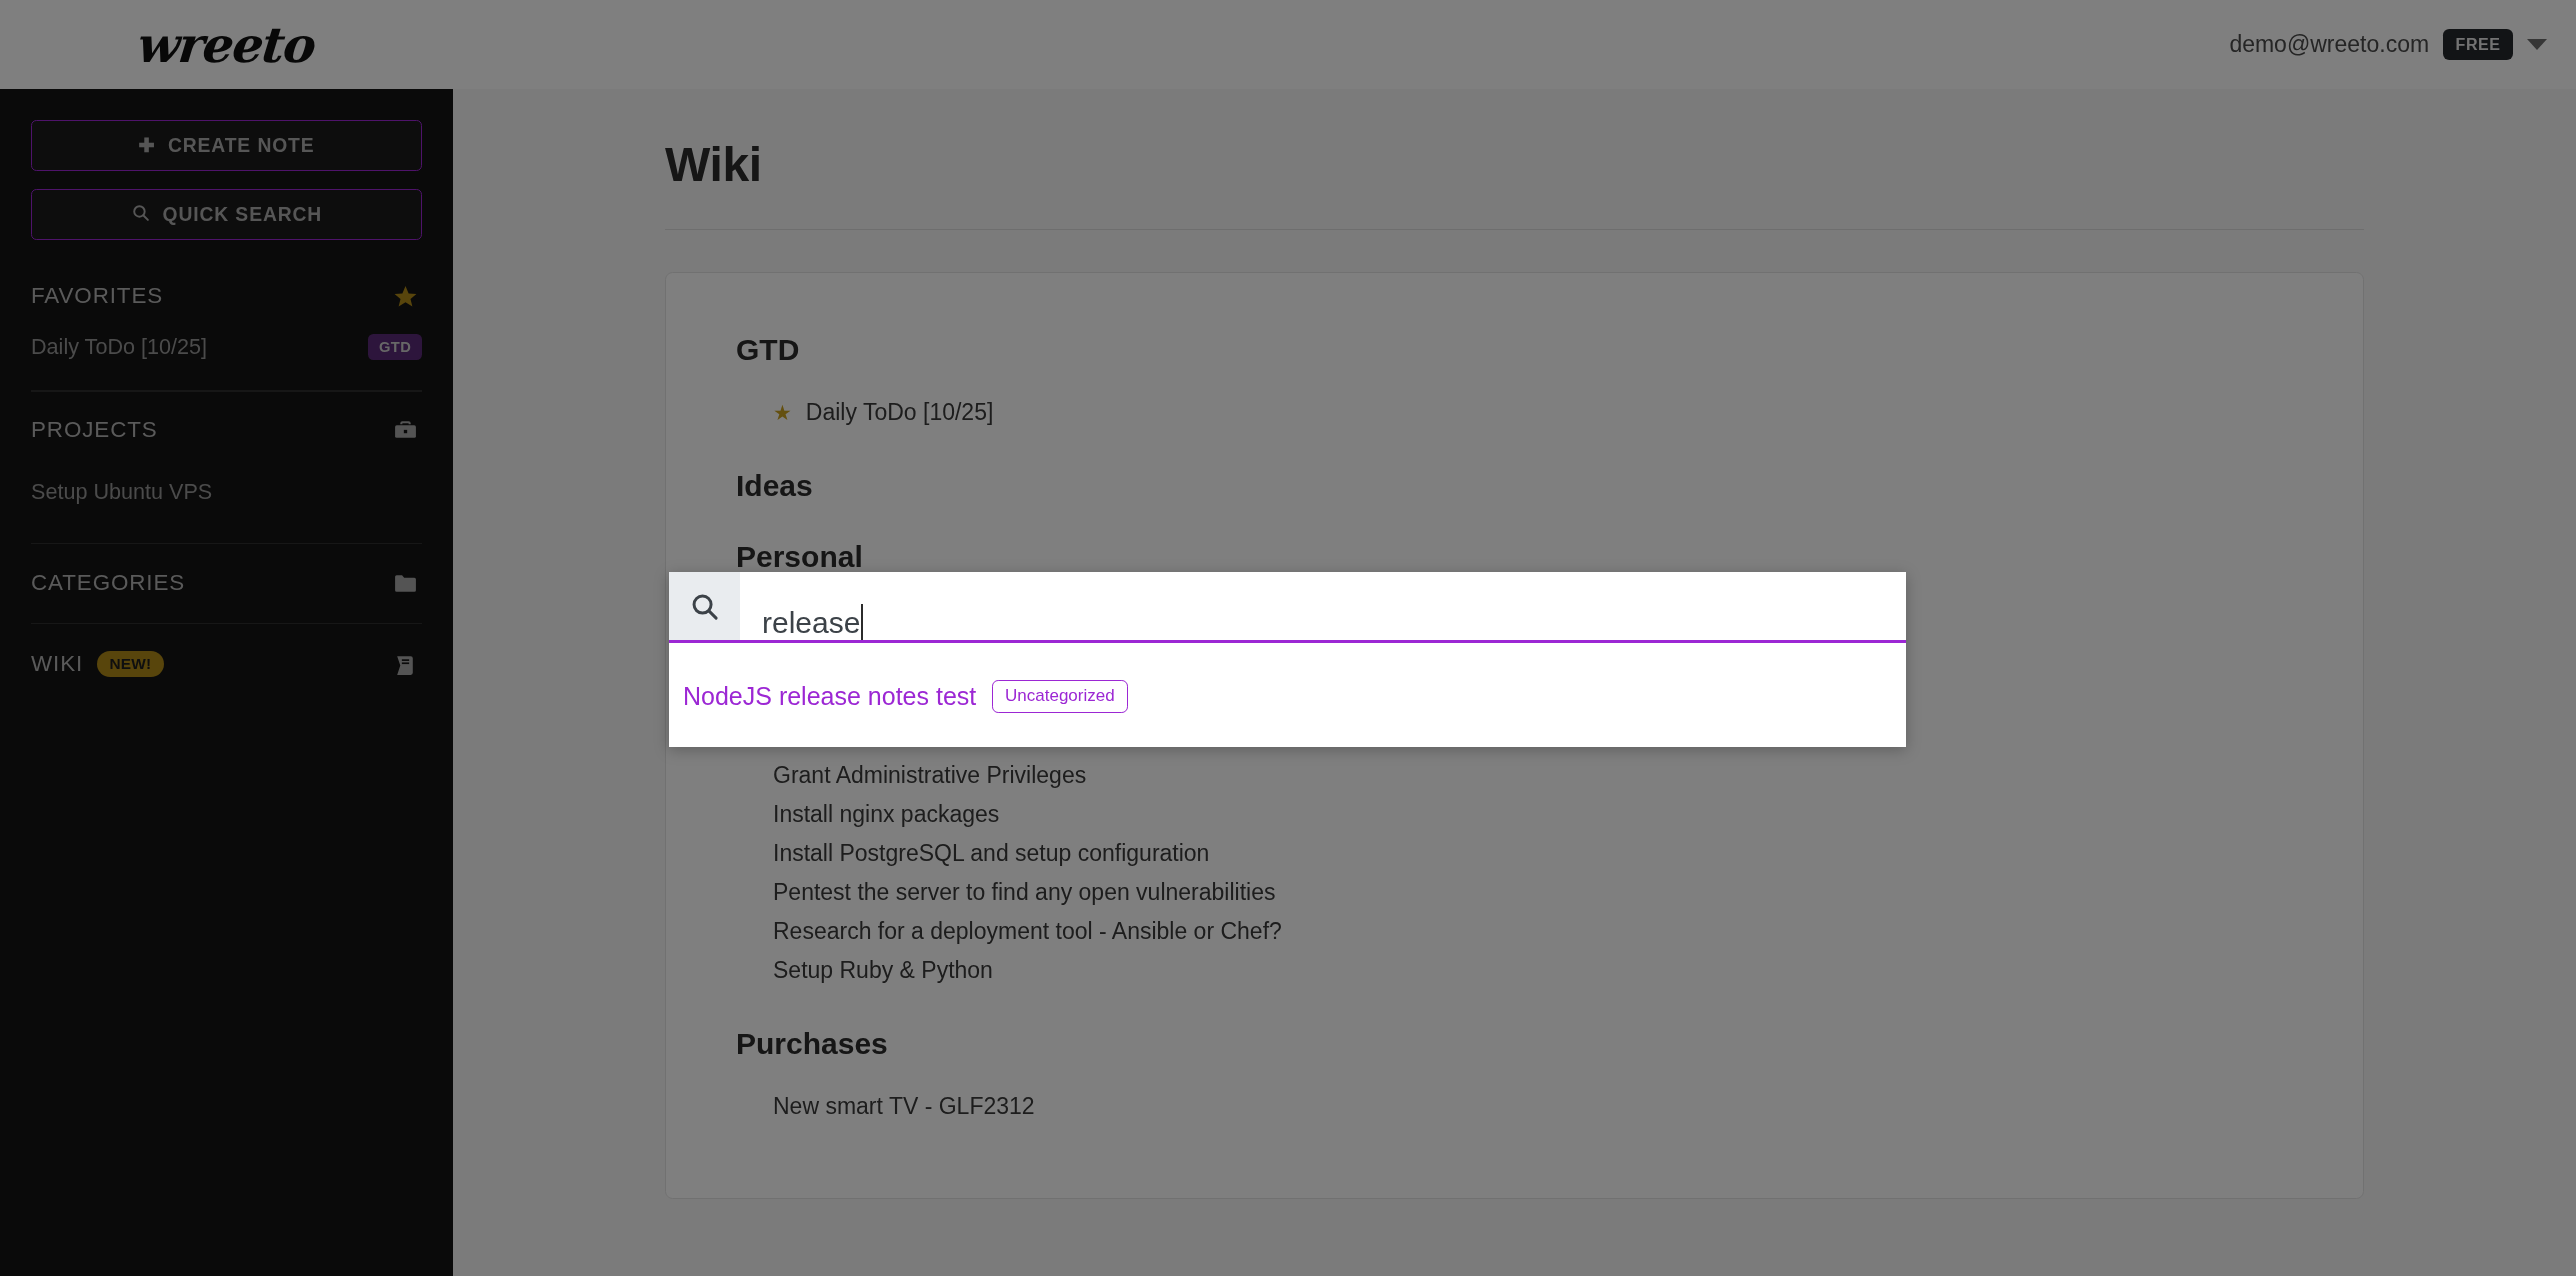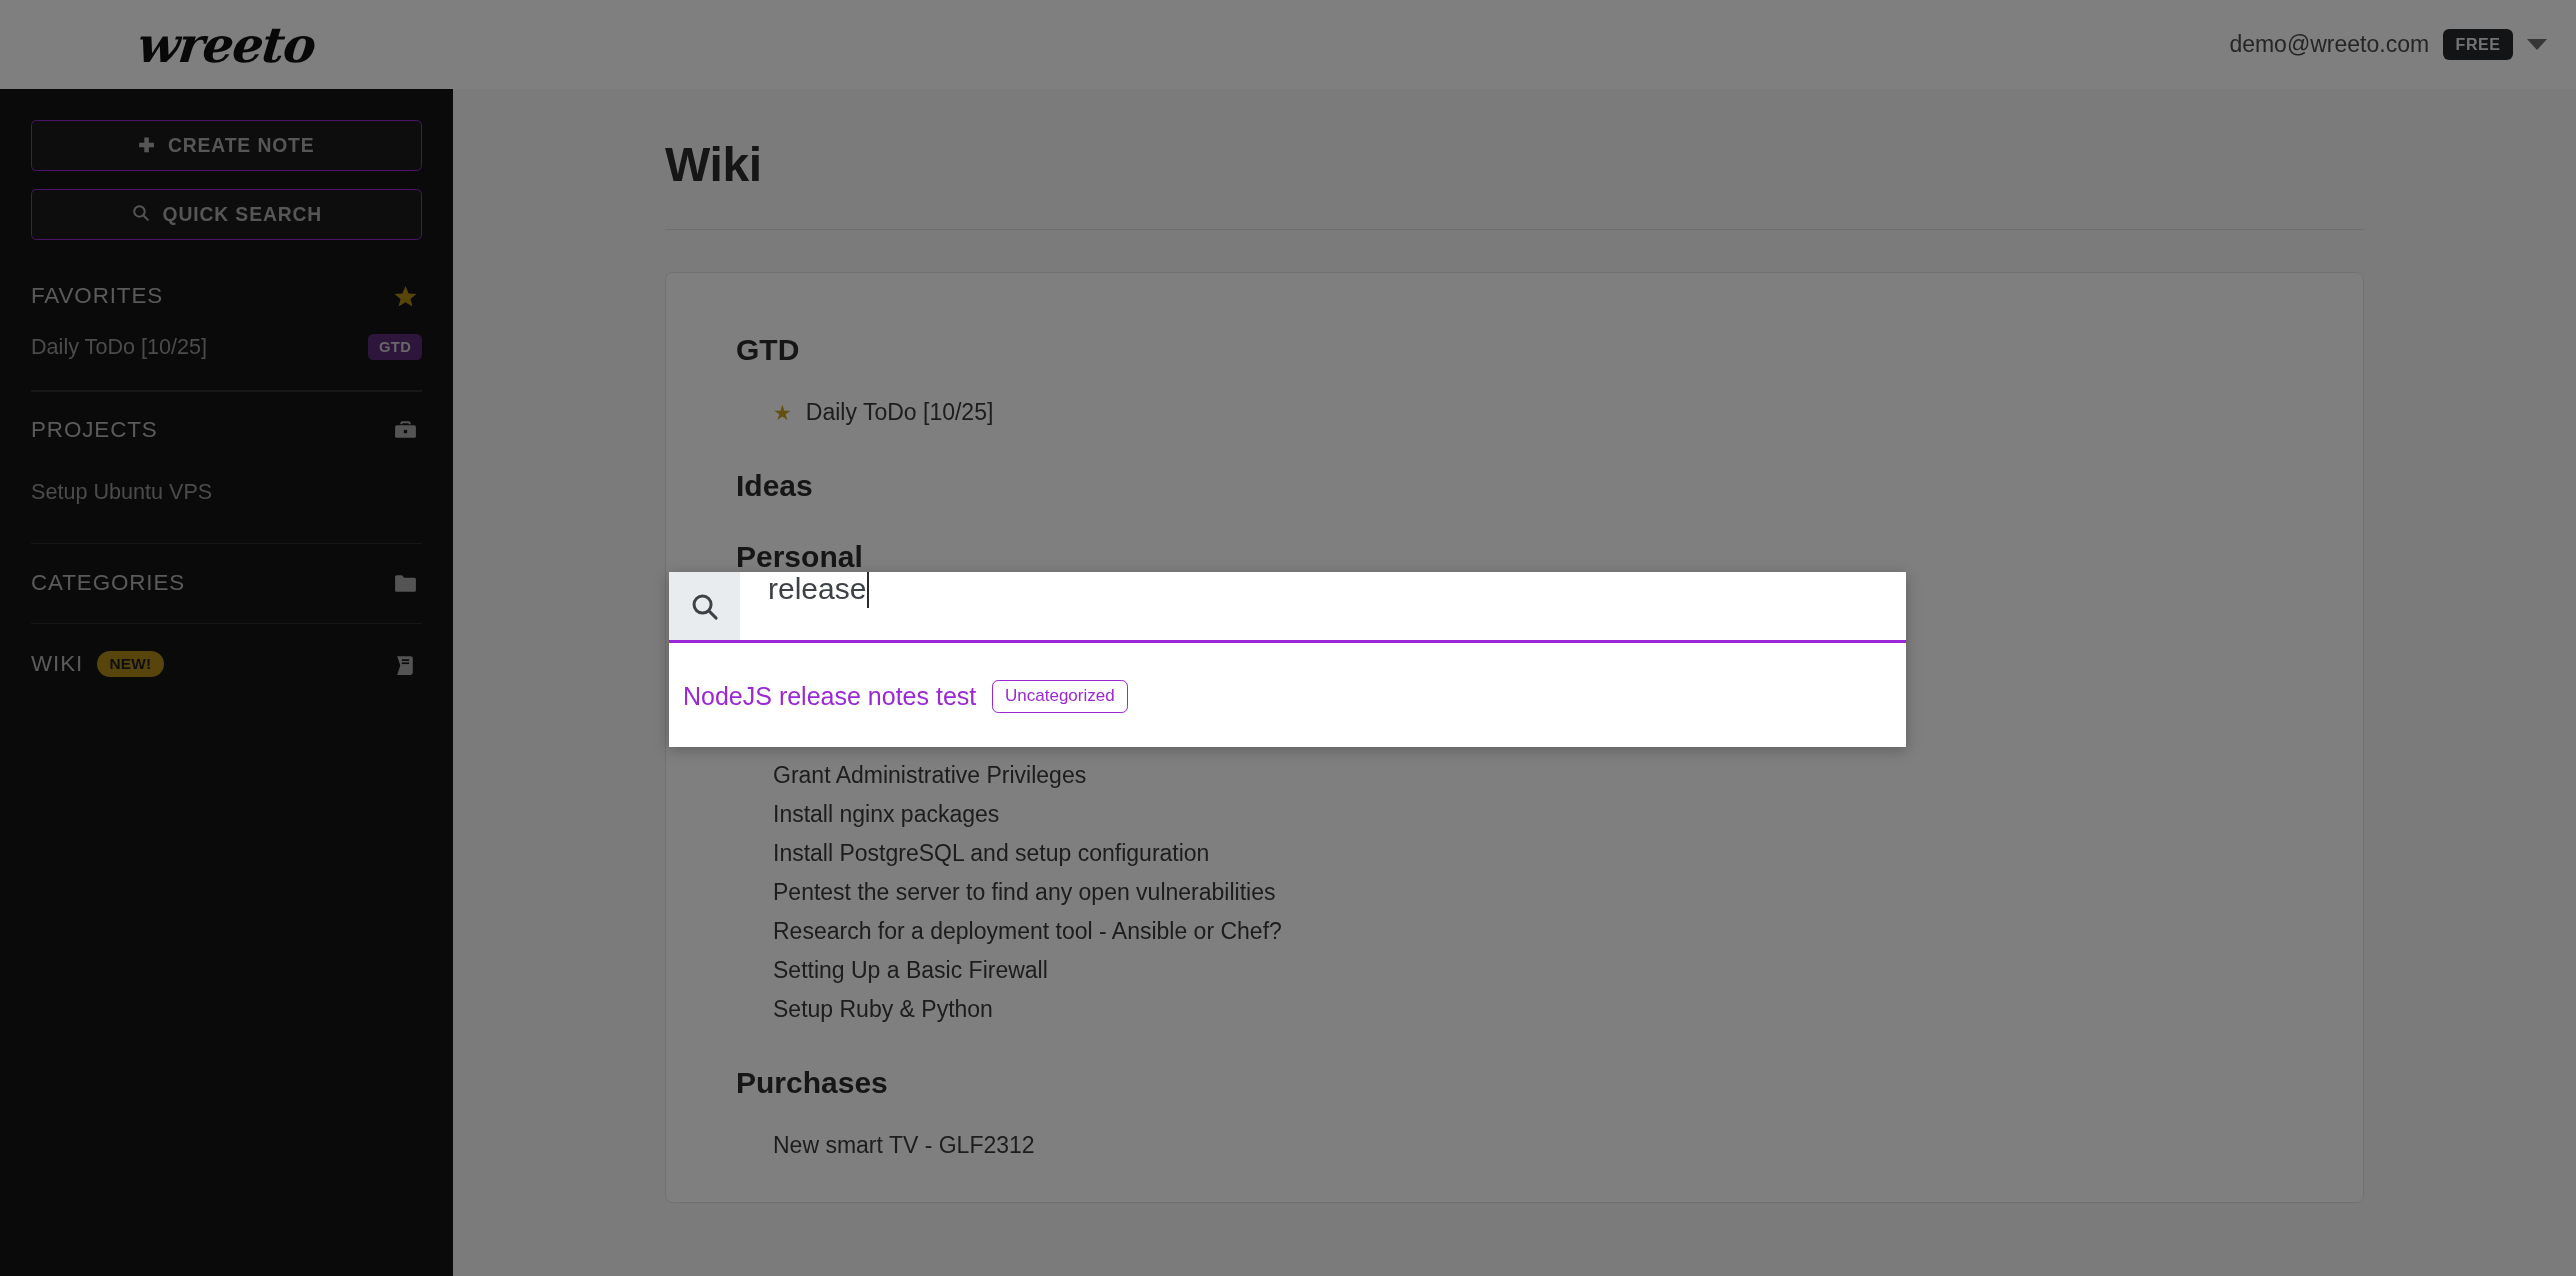--- a/index.html
+++ b/index.html
@@ -231,22 +231,22 @@
   .search-prefix {
     width: 71px;
     background: #e9ecef;
     display: flex;
     align-items: center;
     justify-content: center;
   }
   .search-field {
     flex: 1;
     display: flex;
-    align-items: flex-start;
-    padding-left: 28px;
+    align-items: flex-end;
+    padding-left: 22px;
     background: #ffffff;
   }
   .search-value {
     font-size: 30px;
     color: #3c4248;
   }
   .caret-bar {
     display: inline-block;
     width: 1.5px;
     height: 36px;
@@ -418,23 +418,20 @@
           <div class="grp-item">
               <span>Install PostgreSQL and setup configuration</span>
             </div>
           <div class="grp-item">
               <span>Pentest the server to find any open vulnerabilities</span>
             </div>
           <div class="grp-item">
               <span>Research for a deployment tool - Ansible or Chef?</span>
             </div>
           <div class="grp-item">
-              <span>Setting Up a Basic Firewall</span>
-            </div>
-          <div class="grp-item">
               <span>Setup Ruby &amp; Python</span>
             </div>
         </div>
 
         <h2 class="grp-title spaced">Purchases</h2>
         <div class="grp-list">
           <div class="grp-item">
               <span>New smart TV - GLF2312</span>
             </div>
         </div>

